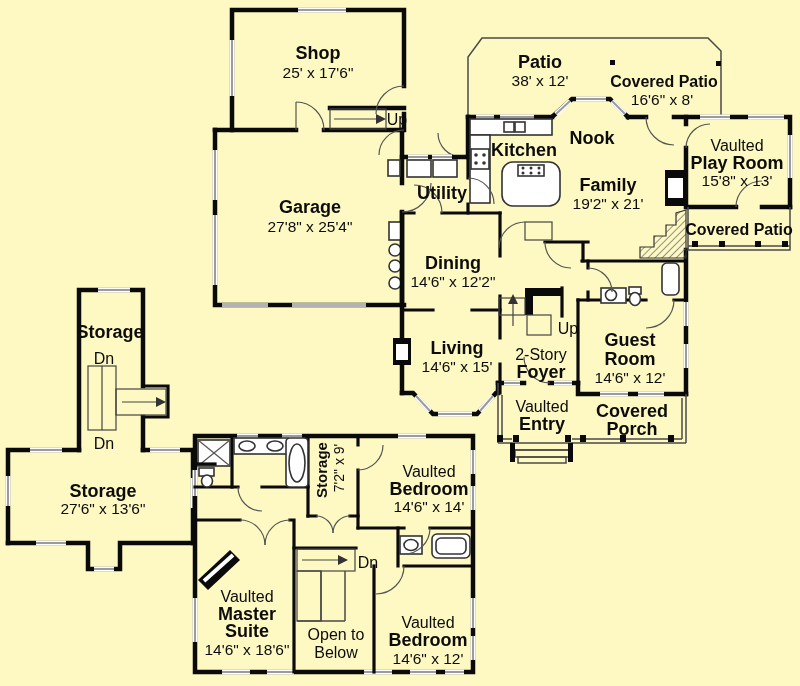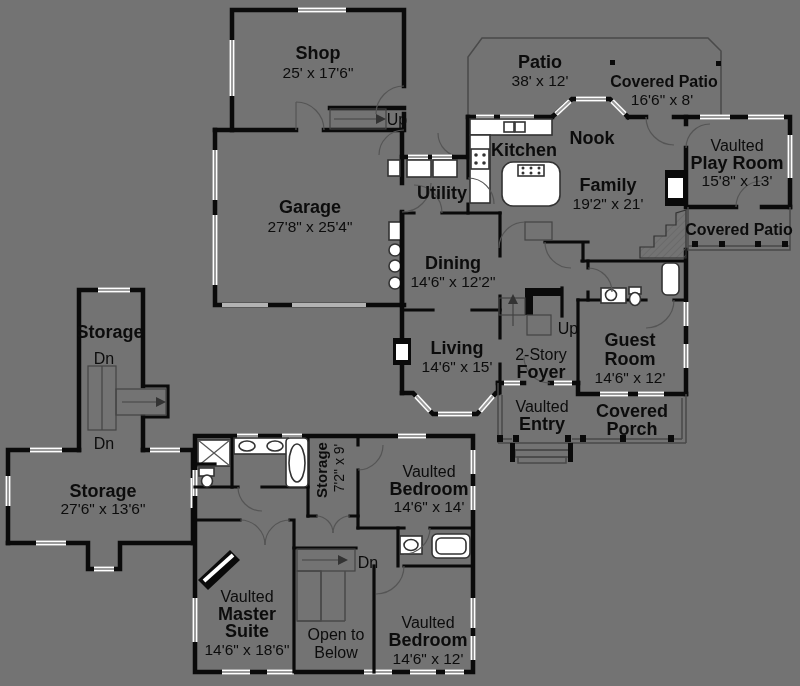--- a/index.html
+++ b/index.html
@@ -1,16 +1,16 @@
 <!DOCTYPE html>
 <html><head>
 <meta charset="utf-8">
 <style>
   html,body{margin:0;padding:0;background:#fff;}
-  .stage{position:relative;width:800px;height:686px;background:#737373;overflow:hidden;
+  .stage{position:relative;width:800px;height:686px;background:#fef9c3;overflow:hidden;
          font-family:"Liberation Sans",sans-serif;}
   svg{display:block;}
   text{fill:#0c0c0c;}
   .nm{font-family:"Liberation Sans",sans-serif;font-weight:bold;font-size:18px;}
   .nm2{font-family:"Liberation Sans",sans-serif;font-weight:bold;font-size:16px;}
   .dm{font-family:"Liberation Sans",sans-serif;font-size:15.5px;}
   .pf{font-family:"Liberation Sans",sans-serif;font-size:16px;}
   .sm{font-family:"Liberation Sans",sans-serif;font-size:16px;}
   .vnm{font-family:"Liberation Sans",sans-serif;font-weight:bold;font-size:15px;}
   .vdm{font-family:"Liberation Sans",sans-serif;font-size:14px;}

